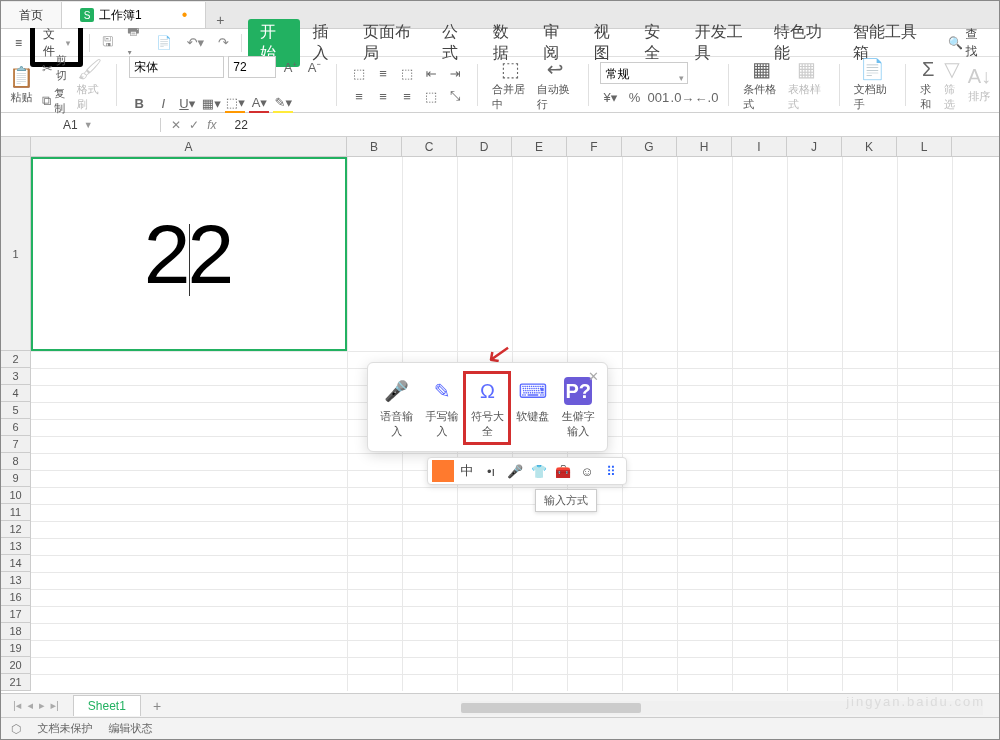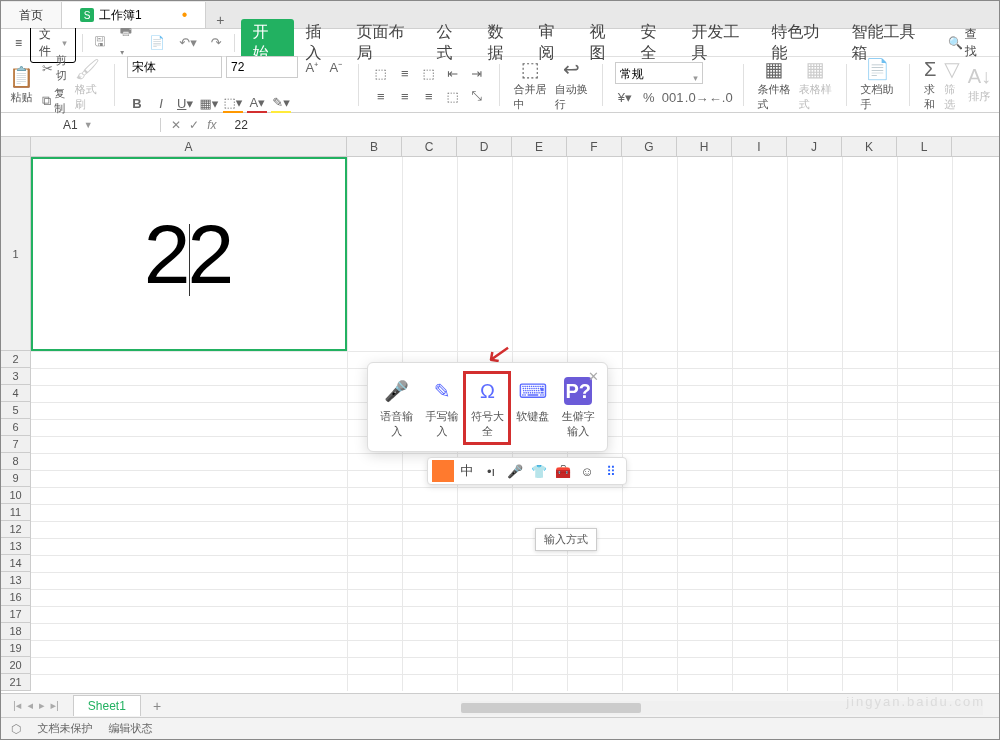--- a/index.html
+++ b/index.html
@@ -10,40 +10,40 @@
 .tab { height: 26px; padding: 0 18px; display: flex; align-items: center; font-size: 12px; border-right: 1px solid #d0d0d0; background: #f8f8f8; cursor: pointer; position: relative; }
 .tab.home { color: #333; }
 .tab.active { background: #fff; }
 .tab .dot { color: #ff9800; margin-left: 40px; font-size: 16px; }
 .tab-icon-s { width: 14px; height: 14px; background: #22b161; color: #fff; font-size: 10px; display: inline-flex; align-items: center; justify-content: center; border-radius: 2px; margin-right: 5px; }
 .tab-add { width: 28px; display: flex; align-items: center; justify-content: center; color: #666; cursor: pointer; font-size: 14px; }
 
 
 .menubar { height: 28px; display: flex; align-items: center; padding: 0 8px; border-bottom: 1px solid #e0e0e0; gap: 2px; }
 .menu-btn { padding: 3px 6px; font-size: 12px; color: #444; cursor: pointer; display: flex; align-items: center; gap: 2px; }
-.menu-btn.file { border: 1px solid #000000; border-radius: 3px; padding: 2px 8px; }
+.menu-btn.file { border: 5px solid #000000; border-radius: 3px; padding: 2px 8px; }
 .menu-sep { width: 1px; height: 18px; background: #ddd; margin: 0 4px; }
 .qa-icon { color: #888; font-size: 13px; }
 .menu-tab { padding: 4px 10px; font-size: 16px; color: #444; cursor: pointer; }
 .menu-tab.active { background: #22b161; color: #fff; border-radius: 3px; padding: 3px 12px; }
 
 
 .ribbon { height: 56px; display: flex; align-items: center; padding: 0 6px; border-bottom: 1px solid #d0d0d0; gap: 8px; }
 .rb-group { display: flex; align-items: center; gap: 4px; position: relative; }
 .rb-sep { width: 1px; height: 42px; background: #e0e0e0; margin: 0 4px;}
 .rb-big { display: flex; flex-direction: column; align-items: center; font-size: 11px; color: #555; gap: 1px; cursor: pointer; padding: 0 2px;}
 .rb-big.disabled { color: #bbb; }
 .rb-big .bi { font-size: 20px; color: #666; }
 .rb-big.disabled .bi { color: #ccc; }
 .rb-stack { display: flex; flex-direction: column; gap: 1px; }
 .rb-small { font-size: 11px; color: #555; display: flex; align-items: center; gap: 3px; cursor: pointer; padding: 1px 2px;}
 .rb-small .si { font-size: 13px; color: #777; }
 .rb-font { border: 1px solid #ccc; height: 22px; font-size: 12px; padding: 0 4px; }
 .rb-font.name { width: 95px; }
-.rb-font.size { width: 72px; }
+.rb-font.size { width: 48px; }
 .rb-row { display: flex; align-items: center; gap: 4px; }
 .rb-ico { width: 20px; height: 20px; display: flex; align-items: center; justify-content: center; color: #666; font-size: 13px; cursor: pointer; }
 .rb-ico.orange-u { border-bottom: 2px solid #ff9800; }
 .rb-ico.red-u { border-bottom: 2px solid #d32f2f; }
 .rb-ico.yellow-u { border-bottom: 2px solid #ffeb3b; }
 .num-fmt { border: 1px solid #ccc; width: 88px; height: 22px; font-size: 12px; padding: 0 4px; display: flex; align-items: flex-end; justify-content: space-between;}
 
 
 .fxbar { height: 24px; display: flex; align-items: center; border-bottom: 1px solid #d0d0d0; font-size: 12px;}
 .namebox { width: 160px; border-right: 1px solid #d0d0d0; padding-left: 62px; color: #444; display:flex; align-items:center; gap:6px;}
@@ -77,21 +77,21 @@
 .ime-item .ii { width: 28px; height: 28px; display: flex; align-items: center; justify-content: center; font-size: 20px; }
 .ime-item.highlight { outline: 3px solid #d32f2f; outline-offset: -1px; }
 .c-blue { color: #5b6bff; }
 .c-purple { background:#6b5bd8; color:#fff; border-radius:4px; font-size:14px; font-weight:bold; }
 .arrow { position: absolute; left: 486px; top: 198px; color: #d32f2f; font-size: 30px; transform: rotate(10deg); pointer-events:none;}
 
 
 .ime-bar { position: absolute; left: 426px; top: 320px; display: flex; align-items: center; gap: 2px; background:#fff; border:1px solid #ddd; border-radius:4px; padding:2px 4px; box-shadow:0 2px 6px rgba(0,0,0,0.12);}
 .ime-bar .ib { width: 22px; height: 22px; display:flex; align-items:center; justify-content:center; font-size:13px; color:#444; cursor:pointer;}
 .ime-bar .ib.orange { background:#ff7a2e; }
-.ime-tooltip { position:absolute; left:534px; top:352px; background:#fff; border:1px solid #ccc; padding:3px 8px; font-size:11px; color:#555; box-shadow:0 1px 4px rgba(0,0,0,0.15);margin-top:39px;}
+.ime-tooltip { position:absolute; left:534px; top:352px; background:#fff; border:1px solid #ccc; padding:3px 8px; font-size:11px; color:#555; box-shadow:0 1px 4px rgba(0,0,0,0.15);}
 
 
 .sheetbar { position: absolute; bottom: 22px; left:0; right:0; height: 24px; background: #f3f3f3; border-top: 1px solid #ccc; display:flex; align-items:center; padding-left:10px; gap:4px;}
 .sheet-nav { display:flex; gap:2px; color:#aaa; font-size:11px;}
 .sheet-nav span{ cursor:pointer; padding:0 2px;}
 .sheet-tab { background:#fff; border:1px solid #ccc; border-bottom:none; padding:3px 14px; font-size:12px; color:#22b161; font-weight:500; margin-left:8px; cursor:pointer;}
 .sheet-add { color:#888; font-size:14px; padding:0 8px; cursor:pointer;}
 .hscroll { position:absolute; right:16px; bottom:24px; left:460px; height:14px; background:#f0f0f0;}
 .hscroll .thumb{ position:absolute; left:0; width:180px; top:2px; bottom:2px; background:#ccc; border-radius:2px;}
 

